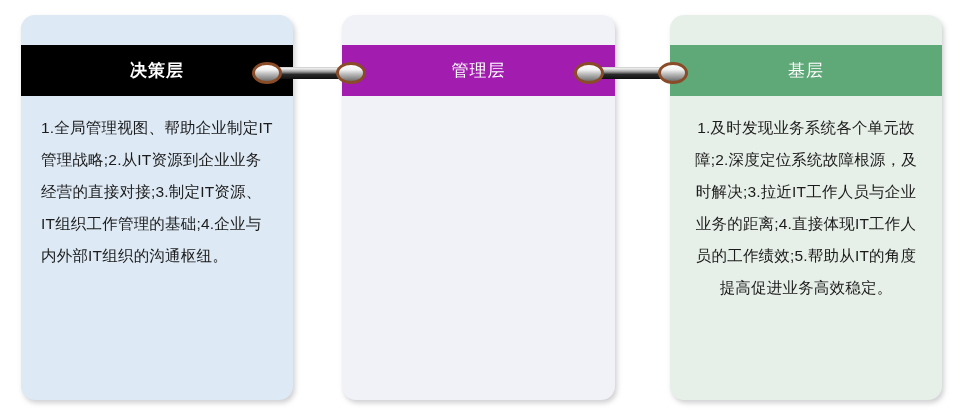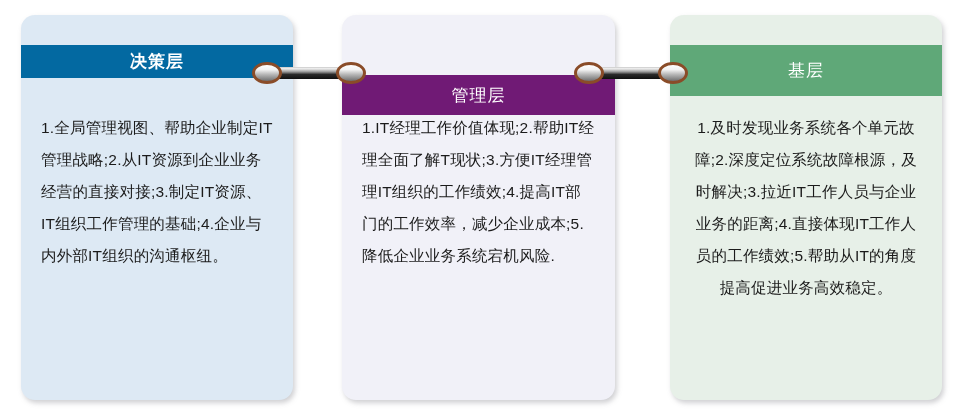--- a/index.html
+++ b/index.html
@@ -61,41 +61,40 @@
   
   #card-decision {
     left: 21px;
     top: 15px;
     width: 272px;
     height: 385px;
     background: #dde9f4;
   }
   #card-decision .card-header {
     top: 30px;
-    height: 33px;
-    background: #0369a1;
+    height: 51px;
+    background: #000000;
   }
   #card-decision .card-header-title {
     font-weight: bold;
   }
   #card-decision .card-body { top: 81px; }
 
   
   #card-management {
     left: 342px;
     top: 15px;
     width: 273px;
     height: 385px;
     background: #f1f1f8;
   }
   #card-management .card-header {
     top: 30px;
-    height: 40px;
-    background: #701a75;
-    margin-top: 30px;
+    height: 51px;
+    background: #a21caf;
   }
   #card-management .card-header-title {
     font-weight: normal;
   }
   #card-management .card-body { top: 81px; }
 
   
   #card-base {
     left: 670px;
     top: 15px;
@@ -165,23 +164,20 @@
     </div>
     <div class="card-body">
       <p>1.全局管理视图、帮助企业制定IT管理战略;2.从IT资源到企业业务经营的直接对接;3.制定IT资源、IT组织工作管理的基础;4.企业与内外部IT组织的沟通枢纽。</p>
     </div>
   </div>
 
   <div class="card" id="card-management">
     <div class="card-header">
       <span class="card-header-title">管理层</span>
     </div>
-    <div class="card-body">
-      <p>1.IT经理工作价值体现;2.帮助IT经理全面了解T现状;3.方便IT经理管理IT组织的工作绩效;4.提高IT部门的工作效率，减少企业成本;5.降低企业业务系统宕机风险.</p>
-    </div>
   </div>
 
   <div class="card" id="card-base">
     <div class="card-header">
       <span class="card-header-title">基层</span>
     </div>
     <div class="card-body">
       <p>1.及时发现业务系统各个单元故障;2.深度定位系统故障根源，及时解决;3.拉近IT工作人员与企业业务的距离;4.直接体现IT工作人员的工作绩效;5.帮助从IT的角度提高促进业务高效稳定。</p>
     </div>
   </div>

